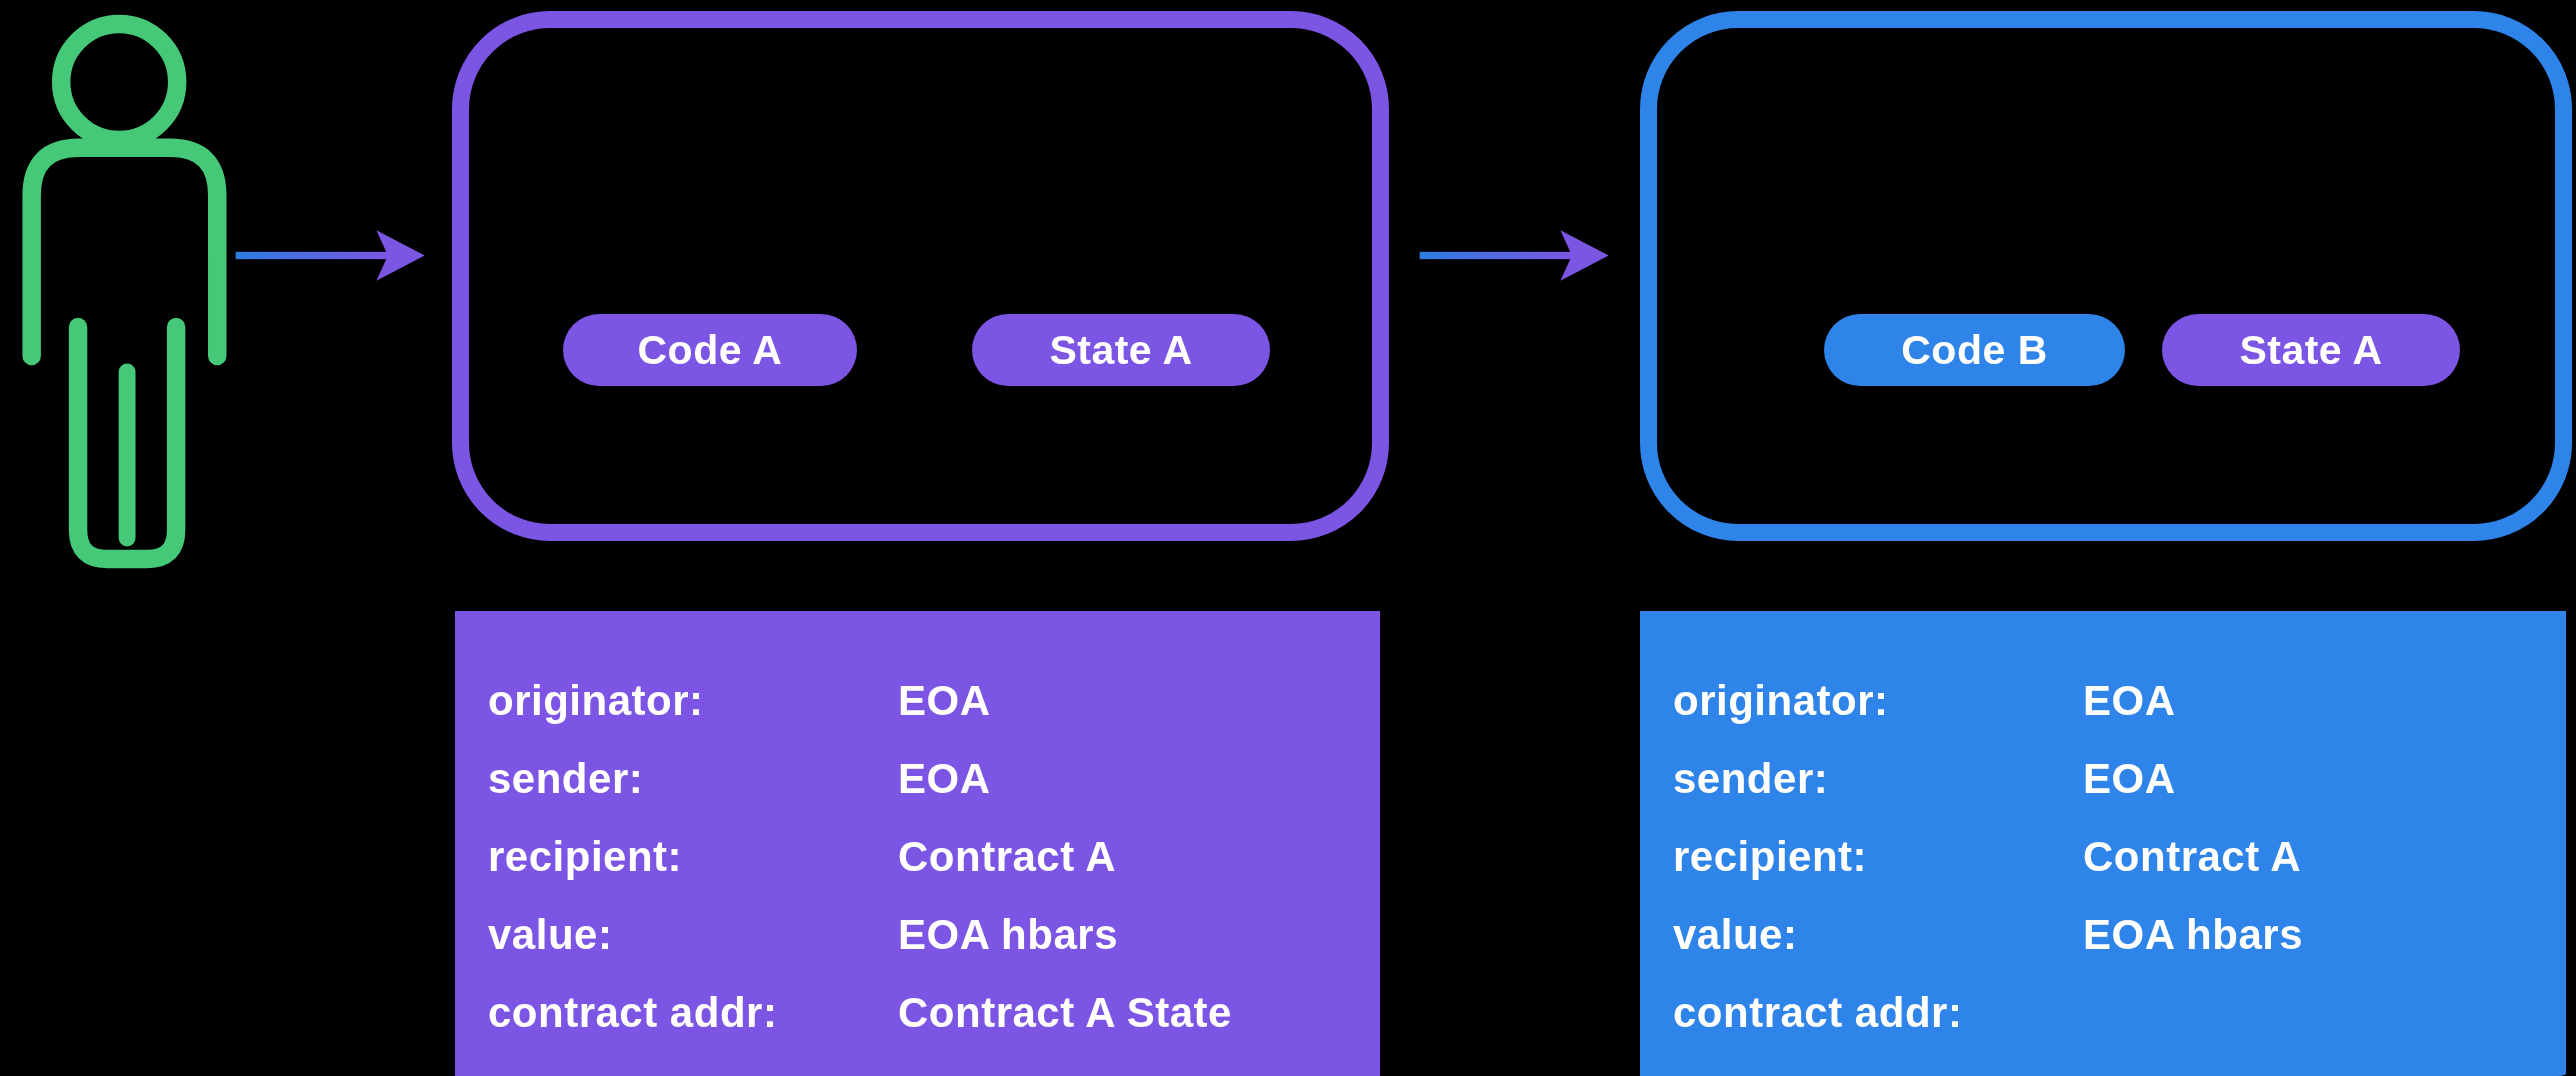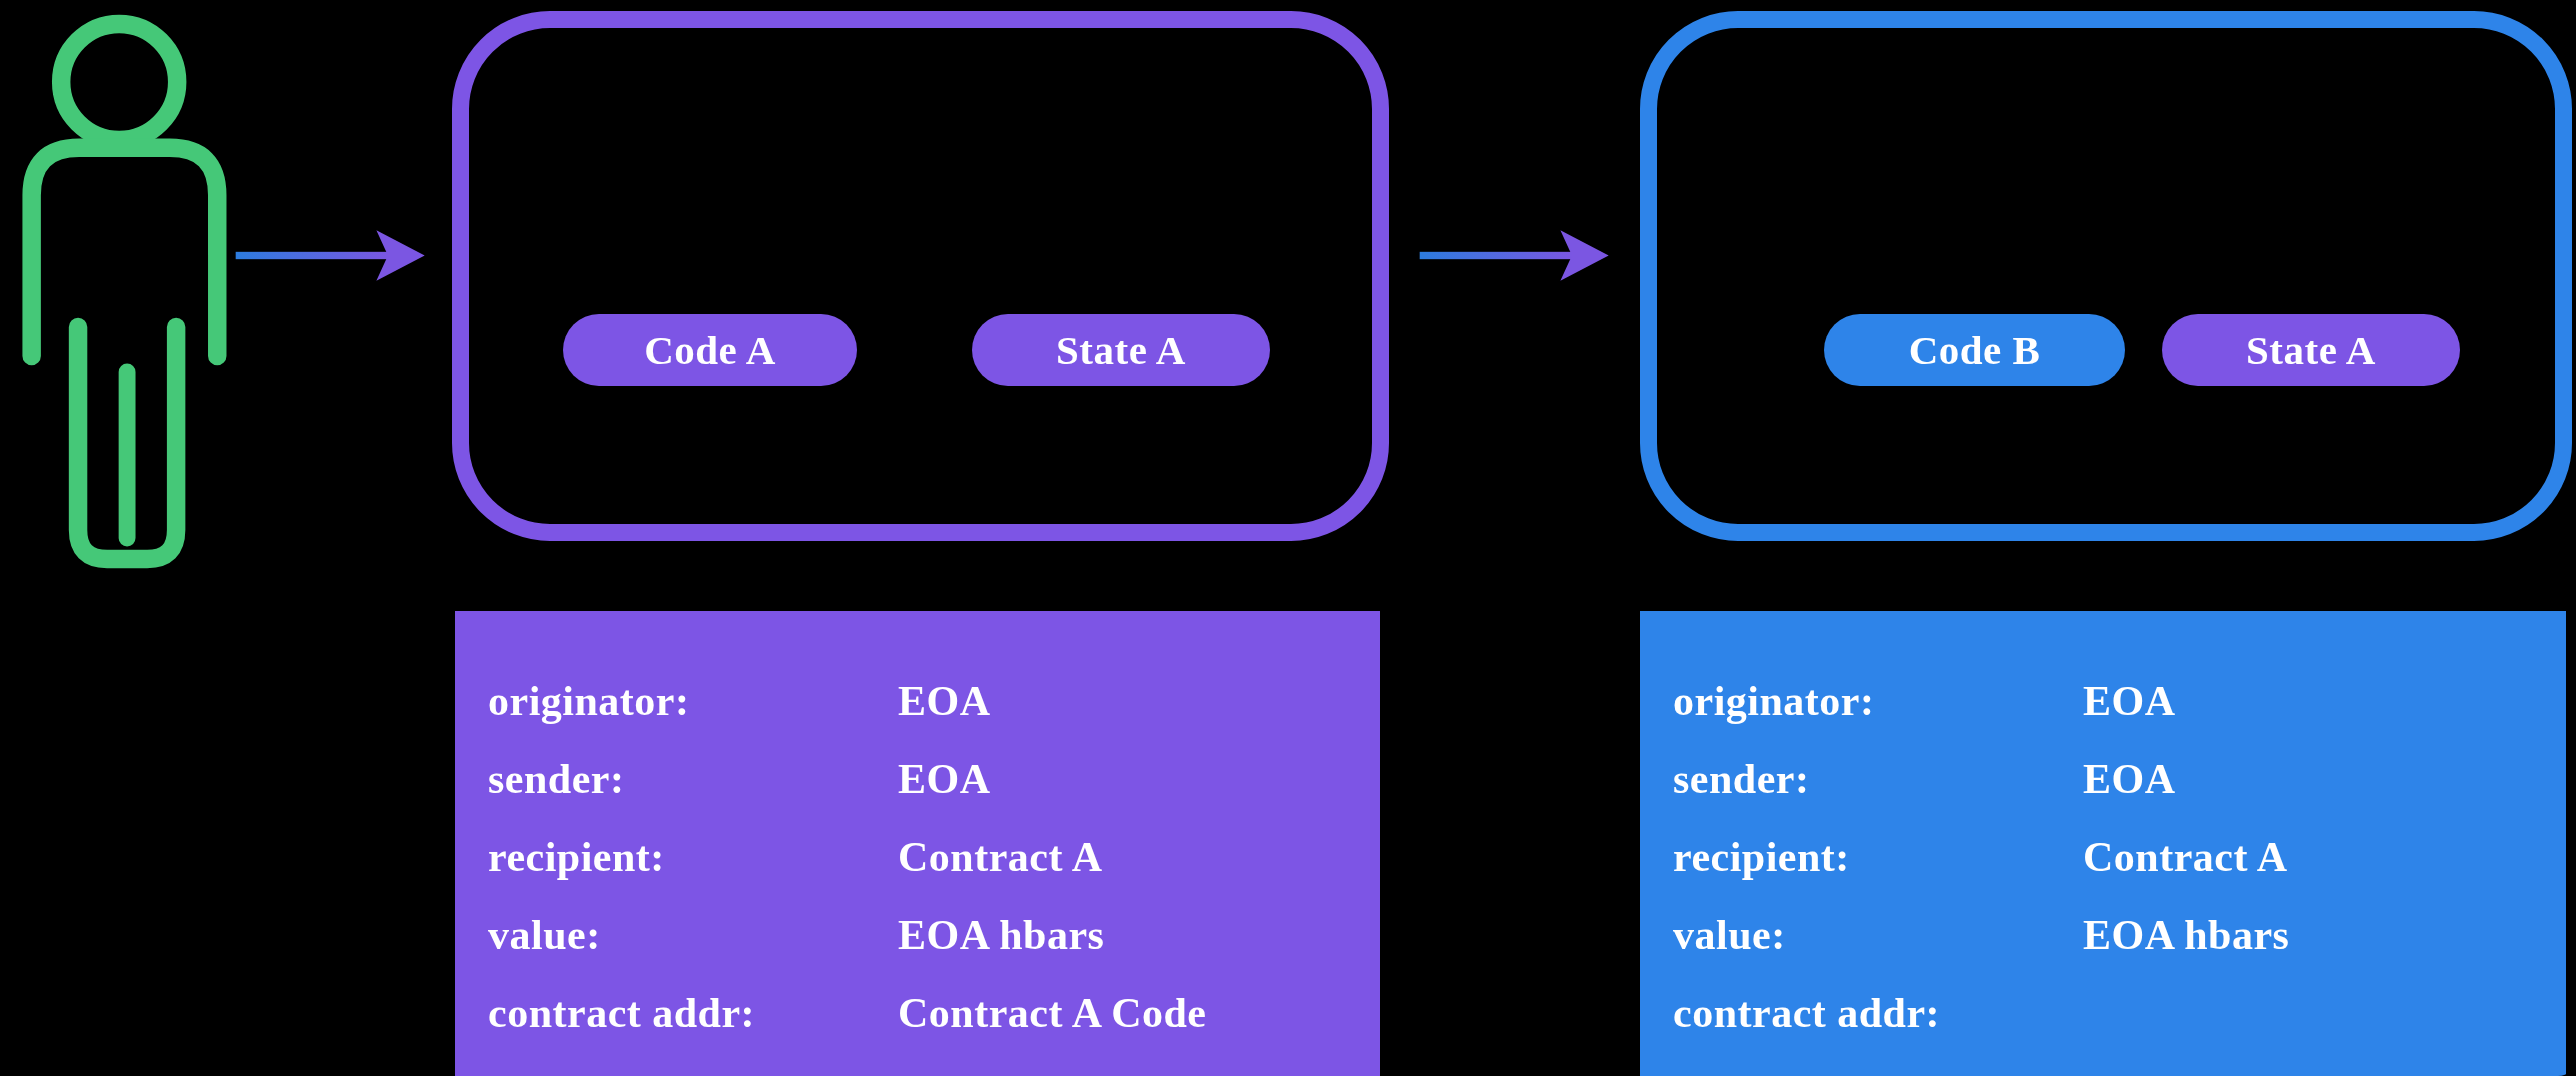--- a/index.html
+++ b/index.html
@@ -6,21 +6,21 @@
     margin: 0;
     padding: 0;
     background: #000000;
   }
   .stage {
     position: relative;
     width: 2576px;
     height: 1076px;
     background: #000000;
     overflow: hidden;
-    font-family: Liberation Serif, serif;
+    font-family: Liberation Sans, sans-serif;
     border-radius: 18px;
   }
   .abs { position: absolute; }
 
   
   .contract-box {
     position: absolute;
     top: 10.6px;
     height: 530px;
     border-radius: 98px;
@@ -129,21 +129,21 @@
     <div class="row">
       <span class="lbl">recipient:</span>
       <span class="val">Contract A</span>
     </div>
     <div class="row">
       <span class="lbl">value:</span>
       <span class="val">EOA hbars</span>
     </div>
     <div class="row">
       <span class="lbl">contract addr:</span>
-      <span class="val">Contract A Code</span>
+      <span class="val">Contract A State</span>
     </div>
   </div>
 
   <div class="panel blue" style="left:1640px; width:926px;">
     <div class="row">
       <span class="lbl">originator:</span>
       <span class="val">EOA</span>
     </div>
     <div class="row">
       <span class="lbl">sender:</span>

